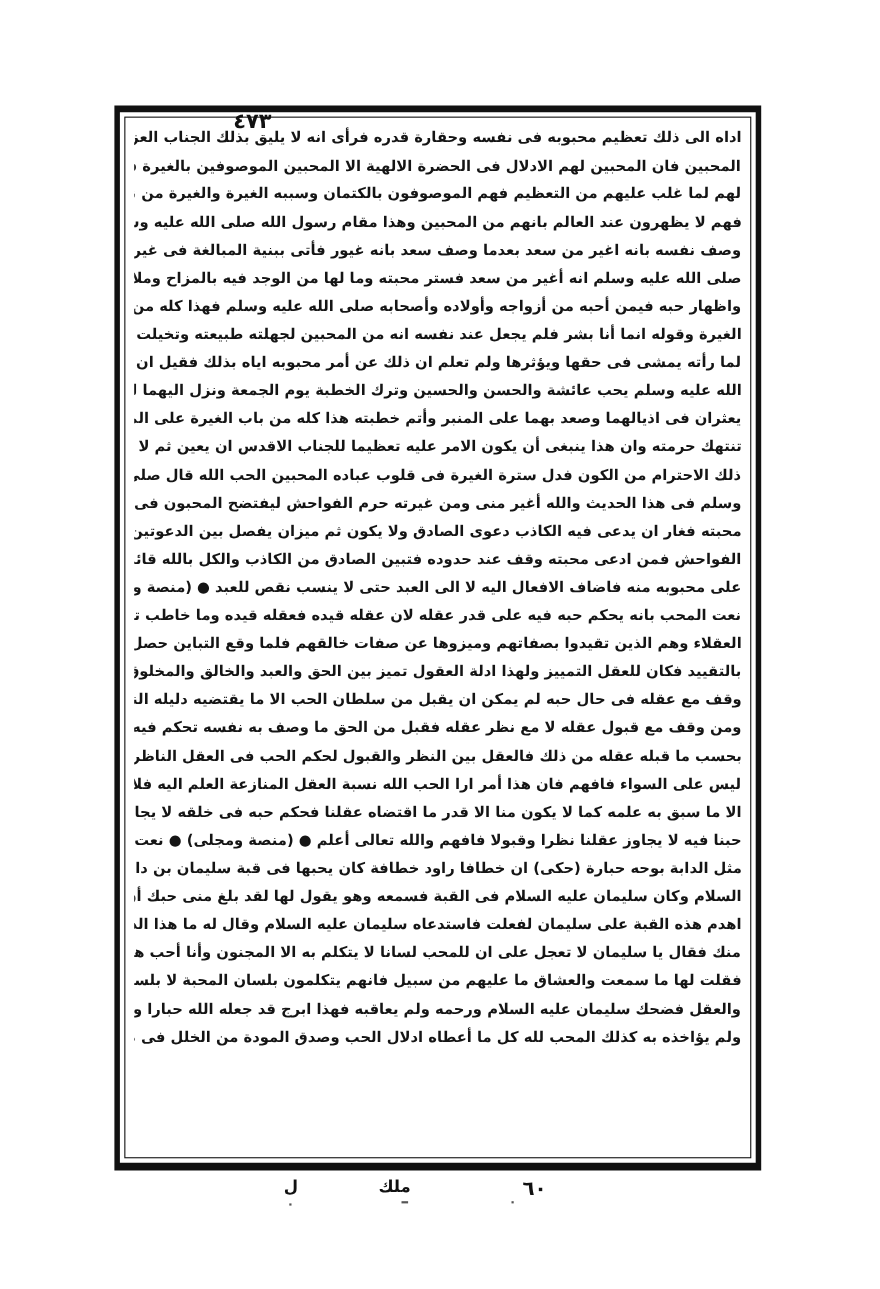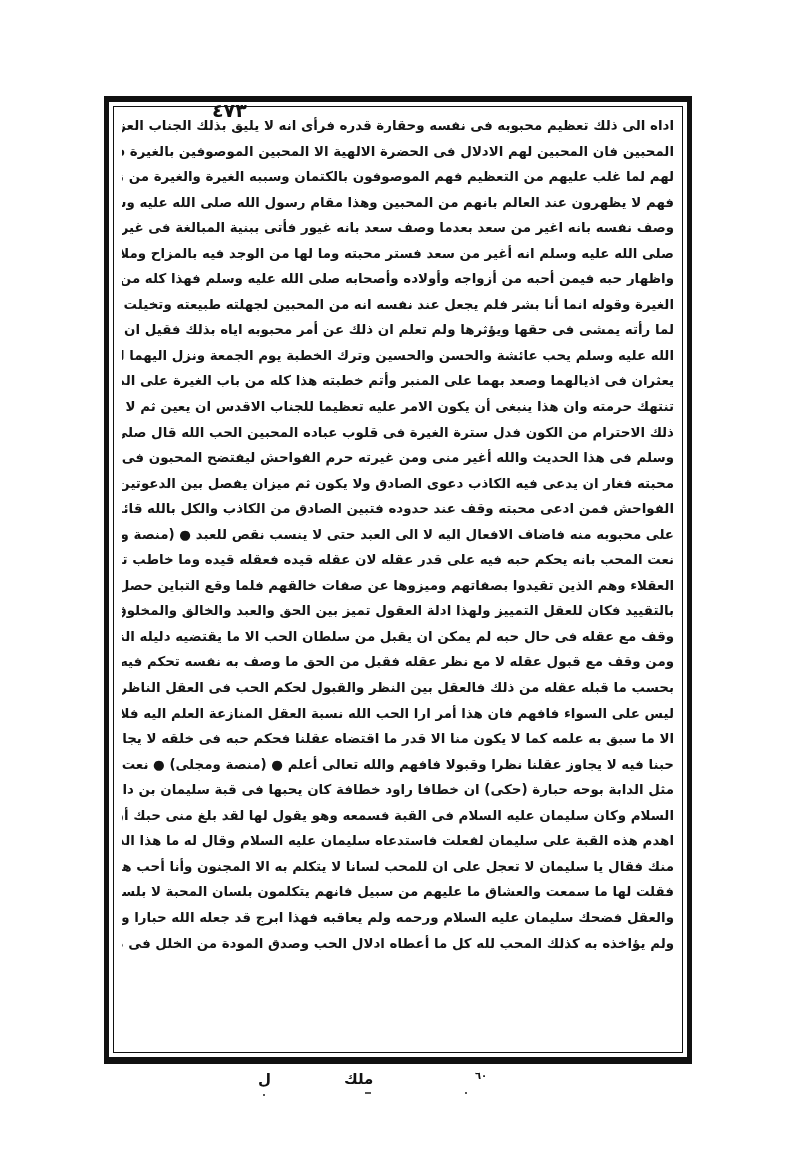--- a/index.html
+++ b/index.html
@@ -65,19 +65,19 @@
   </div>
 </div>
 
 <div class="footer">
   <div class="sig" style="left:258px;">
     <span>ل</span>
   </div>
   <div class="sig" style="left:344px;">
     <span>ملك</span>
   </div>
-  <div class="sig" style="left:475px; font-size:10px;">
+  <div class="sig" style="left:475px; font-size:18px;">
     <span>٦٠</span>
   </div>
   <div class="speck" style="left:263px; top:24px;"></div>
   <div class="speck" style="left:365px; top:22px; width:6px;"></div>
   <div class="speck" style="left:465px; top:22px;"></div>
 </div>
 
 </body></html>

